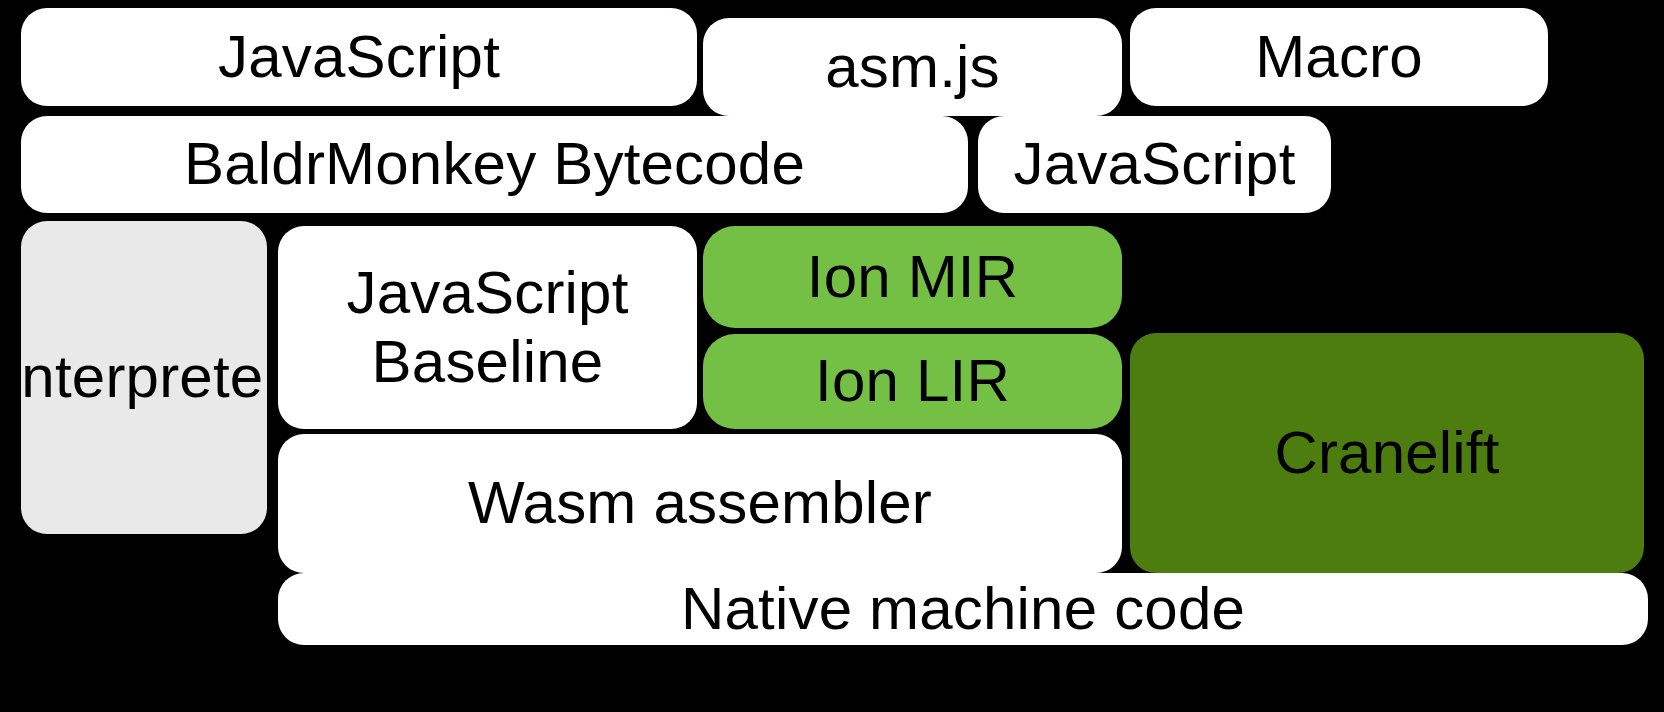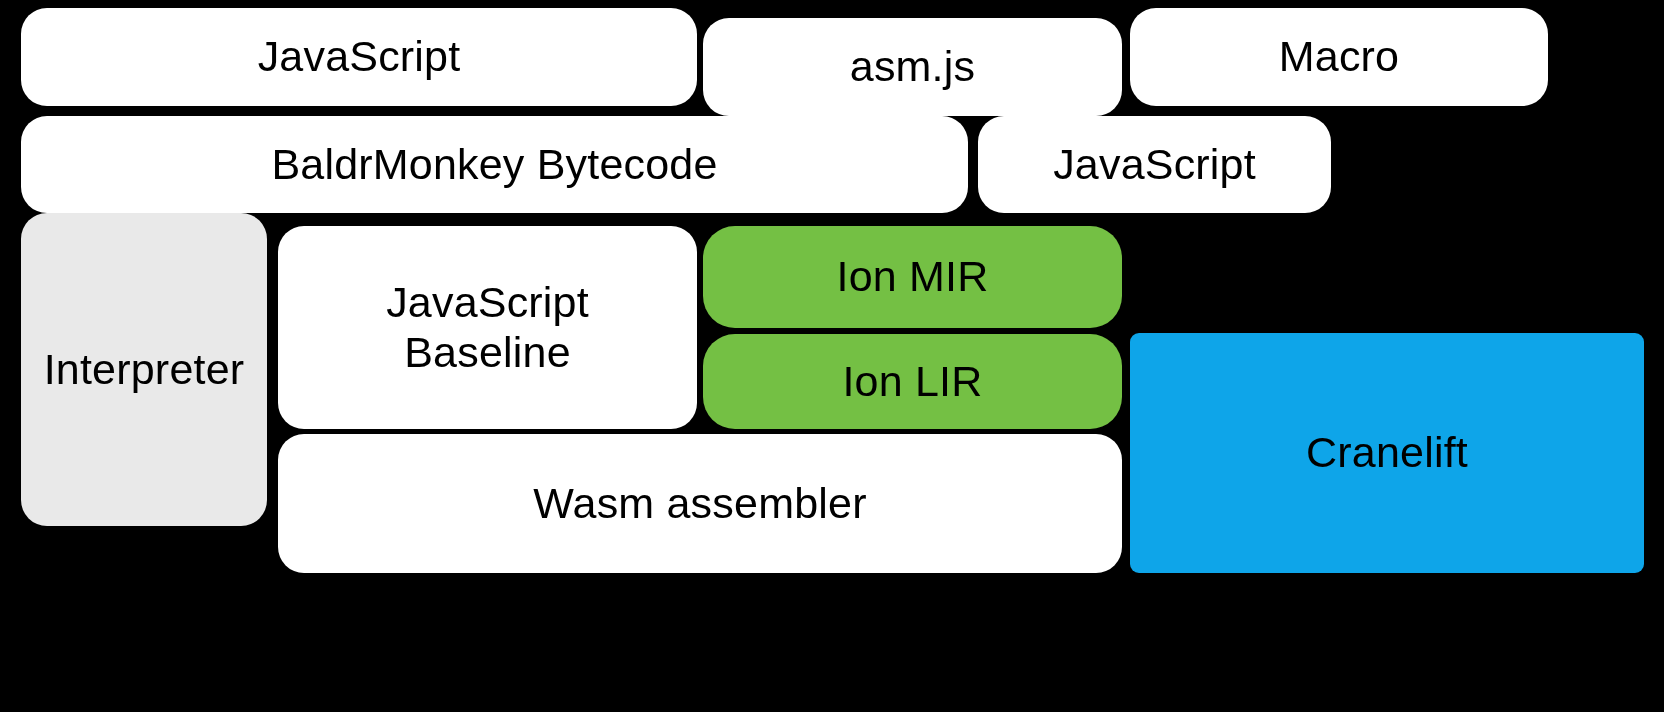--- a/index.html
+++ b/index.html
@@ -17,40 +17,41 @@
   }
   .box {
     position: absolute;
     box-sizing: border-box;
     display: flex;
     align-items: center;
     justify-content: center;
     text-align: center;
     border-radius: 26px;
     color: #000000;
-    font-size: 43px;
+    font-size: 60px;
     line-height: 1.14;
     letter-spacing: 0.2px;
     white-space: pre-line;
     padding: 2px 10px;
   }
   .fill-white { background: #ffffff; }
   .fill-grey  { background: #e9e9e9; }
   .fill-green { background: #74c044; border-radius: 32px; }
-  .fill-pink  { background: #0ea5e9; border-radius: 9px; }
+  .fill-pink  { background: #4d7c0f; }
 </style>
 </head>
 <body>
 
 <div id="stage">
     <div class="box fill-white" style="left: 21px; top: 8px; width: 676px; height: 98px;">JavaScript</div>
     <div class="box fill-white" style="left: 703px; top: 18px; width: 419px; height: 98px;">asm.js</div>
     <div class="box fill-white" style="left: 1130px; top: 8px; width: 418px; height: 98px;">Macro</div>
     <div class="box fill-white" style="left: 21px; top: 116px; width: 947px; height: 97px;">BaldrMonkey Bytecode</div>
     <div class="box fill-white" style="left: 978px; top: 116px; width: 353px; height: 97px;">JavaScript</div>
-    <div class="box fill-grey" style="left: 21px; top: 213px; width: 246px; height: 313px;">Interpreter</div>
+    <div class="box fill-grey" style="left: 21px; top: 221px; width: 246px; height: 313px;">Interpreter</div>
     <div class="box fill-white" style="left: 278px; top: 226px; width: 419px; height: 203px;">JavaScript
 Baseline</div>
     <div class="box fill-green" style="left: 703px; top: 226px; width: 419px; height: 102px;">Ion MIR</div>
     <div class="box fill-green" style="left: 703px; top: 334px; width: 419px; height: 95px;">Ion LIR</div>
     <div class="box fill-pink" style="left: 1130px; top: 333px; width: 514px; height: 240px;">Cranelift</div>
     <div class="box fill-white" style="left: 278px; top: 434px; width: 844px; height: 139px;">Wasm assembler</div>
+    <div class="box fill-white" style="left: 278px; top: 573px; width: 1370px; height: 72px;">Native machine code</div>
   </div>
 
 </body></html>

